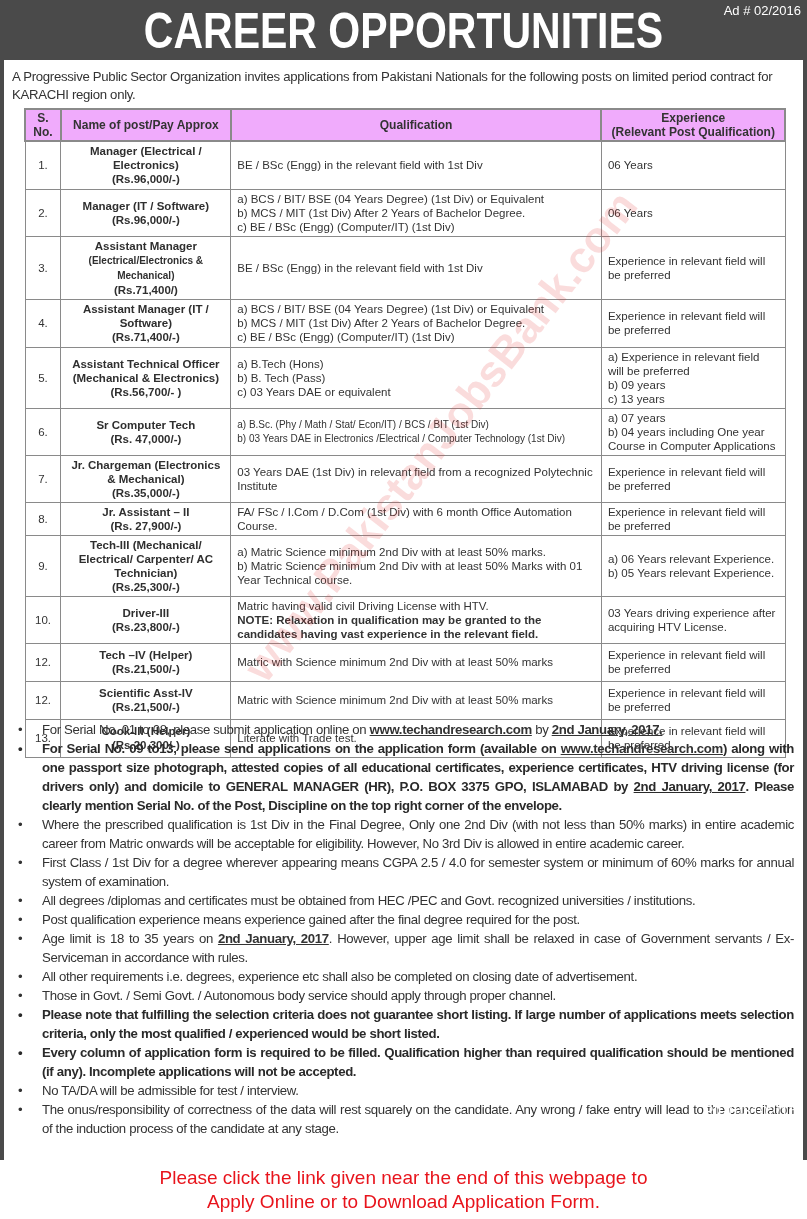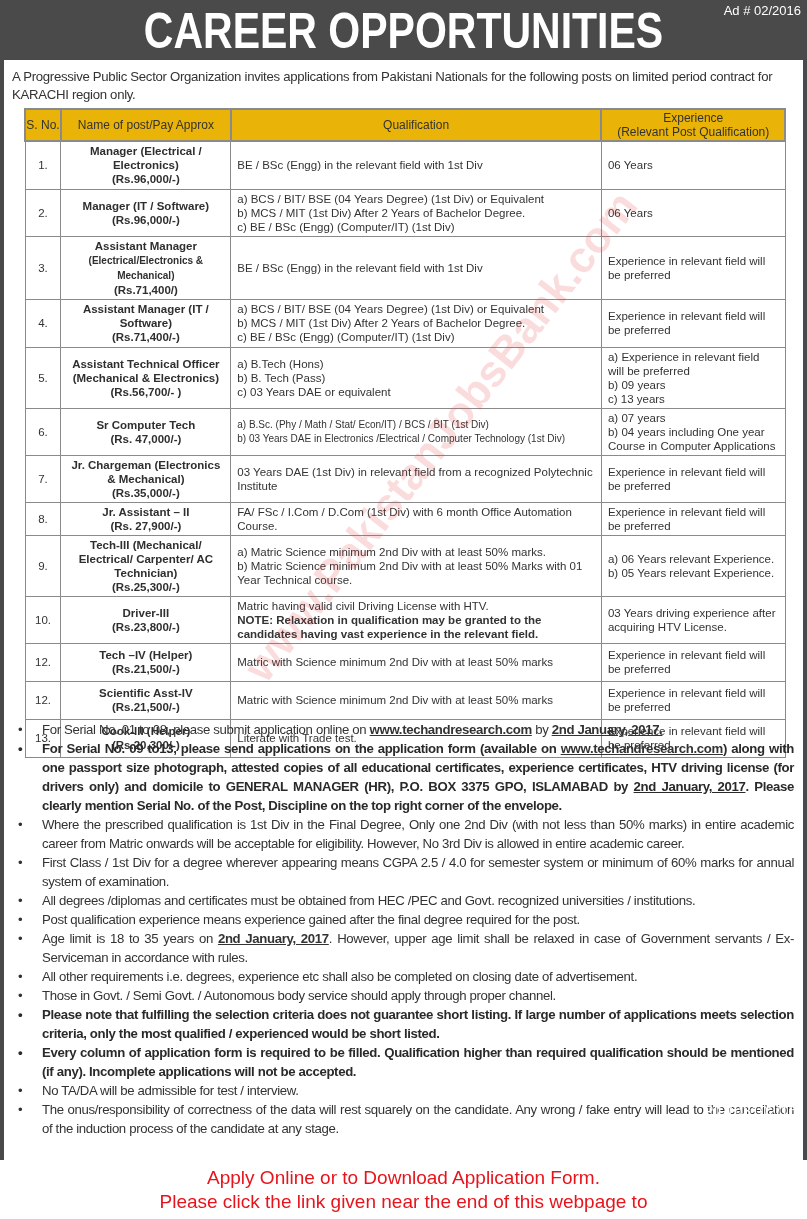--- a/index.html
+++ b/index.html
@@ -4,21 +4,21 @@
 <style>
   * { box-sizing: border-box; margin: 0; padding: 0; }
   body { width: 807px; height: 1219px; background: #ffffff; font-family: "Liberation Sans", sans-serif; color: #2b2b2b; position: relative; overflow: hidden; }
   .ad { position: absolute; left: 0; top: 0; width: 807px; height: 1160px; background: #4a4a4a; }
   .header { position: absolute; left: 0; top: 0; width: 807px; height: 60px; border-radius: 20px; }
   .title { position: absolute; left: 0; top: 2px; width: 807px; text-align: center; color: #ffffff; font-family: "Liberation Sans", sans-serif; font-weight: bold; font-size: 50px; letter-spacing: 0px; line-height: 58px; transform: scaleX(0.82); transform-origin: center; }
   .adno { position: absolute; right: 6px; top: 3px; color: #ffffff; font-size: 13px; }
   .panel { position: absolute; left: 4px; top: 60px; width: 799px; height: 1204px; background: #ffffff; }
   .intro { position: absolute; left: 8px; top: 8px; width: 785px; font-size: 13.2px; line-height: 18px; color: #333; letter-spacing: -0.3px; }
   table { position: absolute; left: 20px; top: 48px; width: 762px; border-collapse: collapse; font-size: 11.5px; color: #333; }
-  th { background: #eab308; font-weight: normal; font-size: 12px; border: 2px solid #8a8a8a; height: 32px; line-height: 14px; }
+  th { background: #f0abfc; font-weight: bold; font-size: 12px; border: 2px solid #8a8a8a; height: 32px; line-height: 14px; }
   td { border: 1px solid #8a8a8a; padding: 2px 6px; line-height: 14px; vertical-align: middle; }
   td.sn { text-align: center; width: 36px; }
   td.post { text-align: center; width: 170px; font-weight: bold; color: #2f2f2f; }
   td.qual { width: 372px; }
   td.exp { width: 184px; }
   .sal { font-weight: bold; }
   .line { display: block; }
   .bold { font-weight: bold; }
   .notes { position: absolute; left: 10px; top: 660px; width: 780px; font-size: 13.2px; line-height: 19px; color: #333; letter-spacing: -0.35px; }
   .note { position: relative; padding-left: 28px; text-align: justify; }
@@ -238,15 +238,15 @@
       <div class="note"><span class="b">•</span><span>The onus/responsibility of correctness of the data will rest squarely on the candidate. Any wrong / fake entry will lead to the cancellation of the induction process of the candidate at any stage.</span></div>
     </div>
 
     <div class="watermark">www.PakistanJobsBank.com</div>
   </div>
 
   <div class="pid">PID(I)3102/16</div>
 </div>
 
 <div class="footer">
+  <div>Please click the link given near the end of this webpage to</div>
   <div>Apply Online or to Download Application Form.</div>
-  <div>Please click the link given near the end of this webpage to</div>
 </div>
 
 </body></html>

